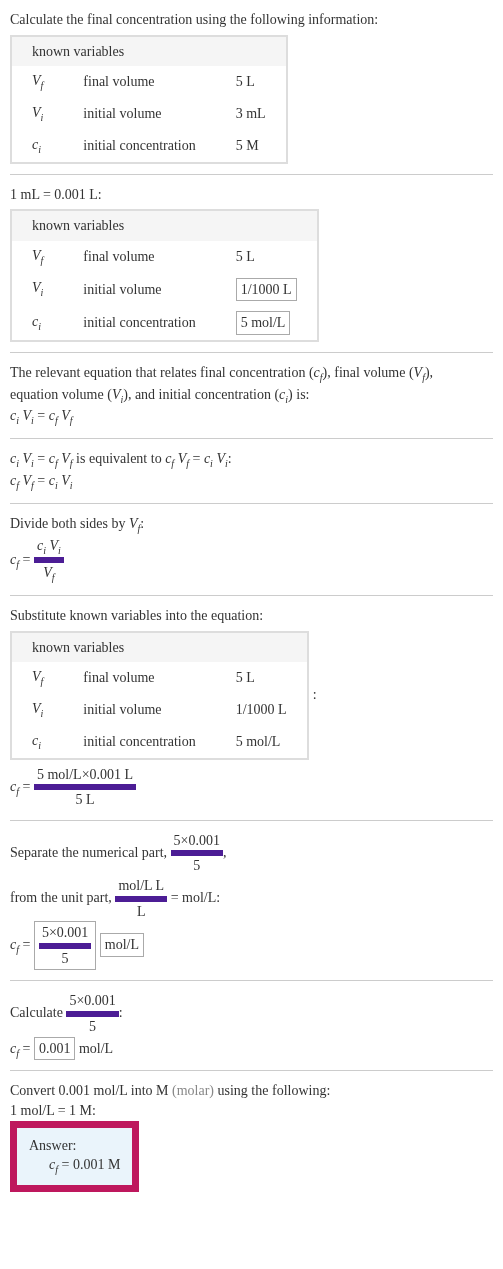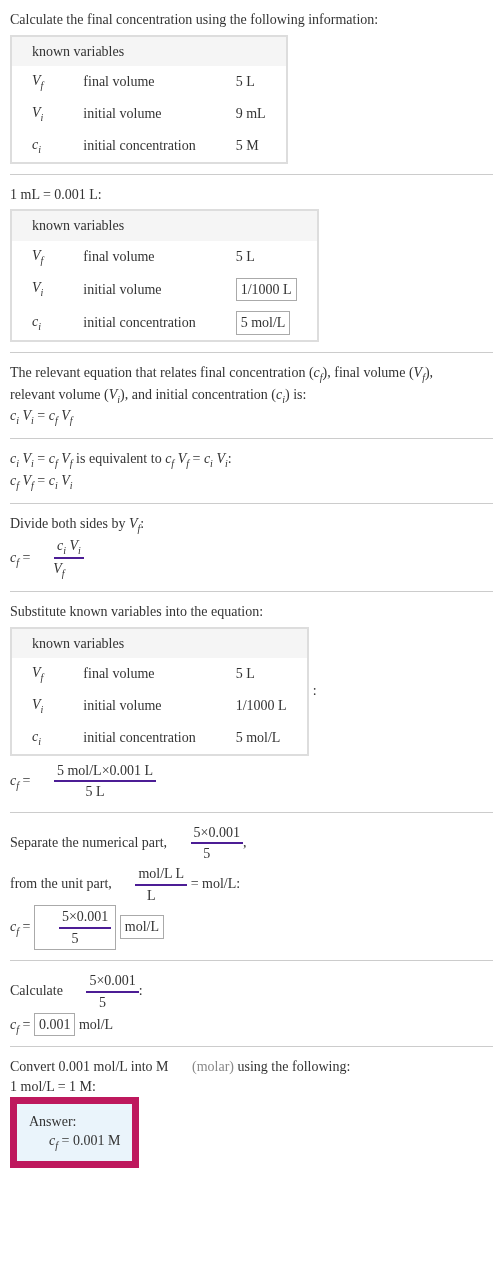--- a/index.html
+++ b/index.html
@@ -49,31 +49,29 @@
     font-size: 10px;
     font-style: italic;
   }
   .frac {
     display: inline-block;
     vertical-align: middle;
     text-align: center;
   }
   .frac .num {
     display: block;
-    border-bottom: 2px solid #4c1d95;
+    border-bottom: 6px solid #4c1d95;
     padding: 0 3px;
-    margin-left: 20px;
   }
   .frac .den {
     display: block;
     padding: 0 3px;
   }
   .gray {
     color: #888;
-    margin-left: 20px;
   }
   .answer-box {
     border: 7px solid #be185d;
     background: #eaf4fb;
     padding: 8px 12px;
     display: inline-block;
     width: auto;
   }
   .inline-row {
     display: flex;
@@ -91,21 +89,21 @@
       <td colspan="3">known variables</td>
     </tr>
     <tr>
       <td><span class="math">V</span><span class="sub">f</span></td>
       <td>final volume</td>
       <td>5 L</td>
     </tr>
     <tr>
       <td><span class="math">V</span><span class="sub">i</span></td>
       <td>initial volume</td>
-      <td>9 mL</td>
+      <td>3 mL</td>
     </tr>
     <tr>
       <td><span class="math">c</span><span class="sub">i</span></td>
       <td>initial concentration</td>
       <td>5 M</td>
     </tr>
   </tbody>
     </table>
 </div>
 <hr>
@@ -135,21 +133,21 @@
   </tbody>
     </table>
 </div>
 <hr>
 
 <div class="section">
   <div>
     <span>The relevant equation that relates final concentration (</span><span class="math">c</span><span class="sub">f</span><span>), final volume (</span><span class="math">V</span><span class="sub">f</span><span>),</span>
   </div>
   <div>
-    <span>relevant volume (</span><span class="math">V</span><span class="sub">i</span><span>), and initial concentration (</span><span class="math">c</span><span class="sub">i</span><span>) is:</span>
+    <span>equation volume (</span><span class="math">V</span><span class="sub">i</span><span>), and initial concentration (</span><span class="math">c</span><span class="sub">i</span><span>) is:</span>
   </div>
   <div>
     <span class="math">c</span><span class="sub">i</span> <span class="math">V</span><span class="sub">i</span> = <span class="math">c</span><span class="sub">f</span> <span class="math">V</span><span class="sub">f</span>
   </div>
 </div>
 <hr>
 
 <div class="section">
   <div>
     <span class="math">c</span><span class="sub">i</span> <span class="math">V</span><span class="sub">i</span> = <span class="math">c</span><span class="sub">f</span> <span class="math">V</span><span class="sub">f</span><span> is equivalent to </span><span class="math">c</span><span class="sub">f</span> <span class="math">V</span><span class="sub">f</span> = <span class="math">c</span><span class="sub">i</span> <span class="math">V</span><span class="sub">i</span><span>:</span>

